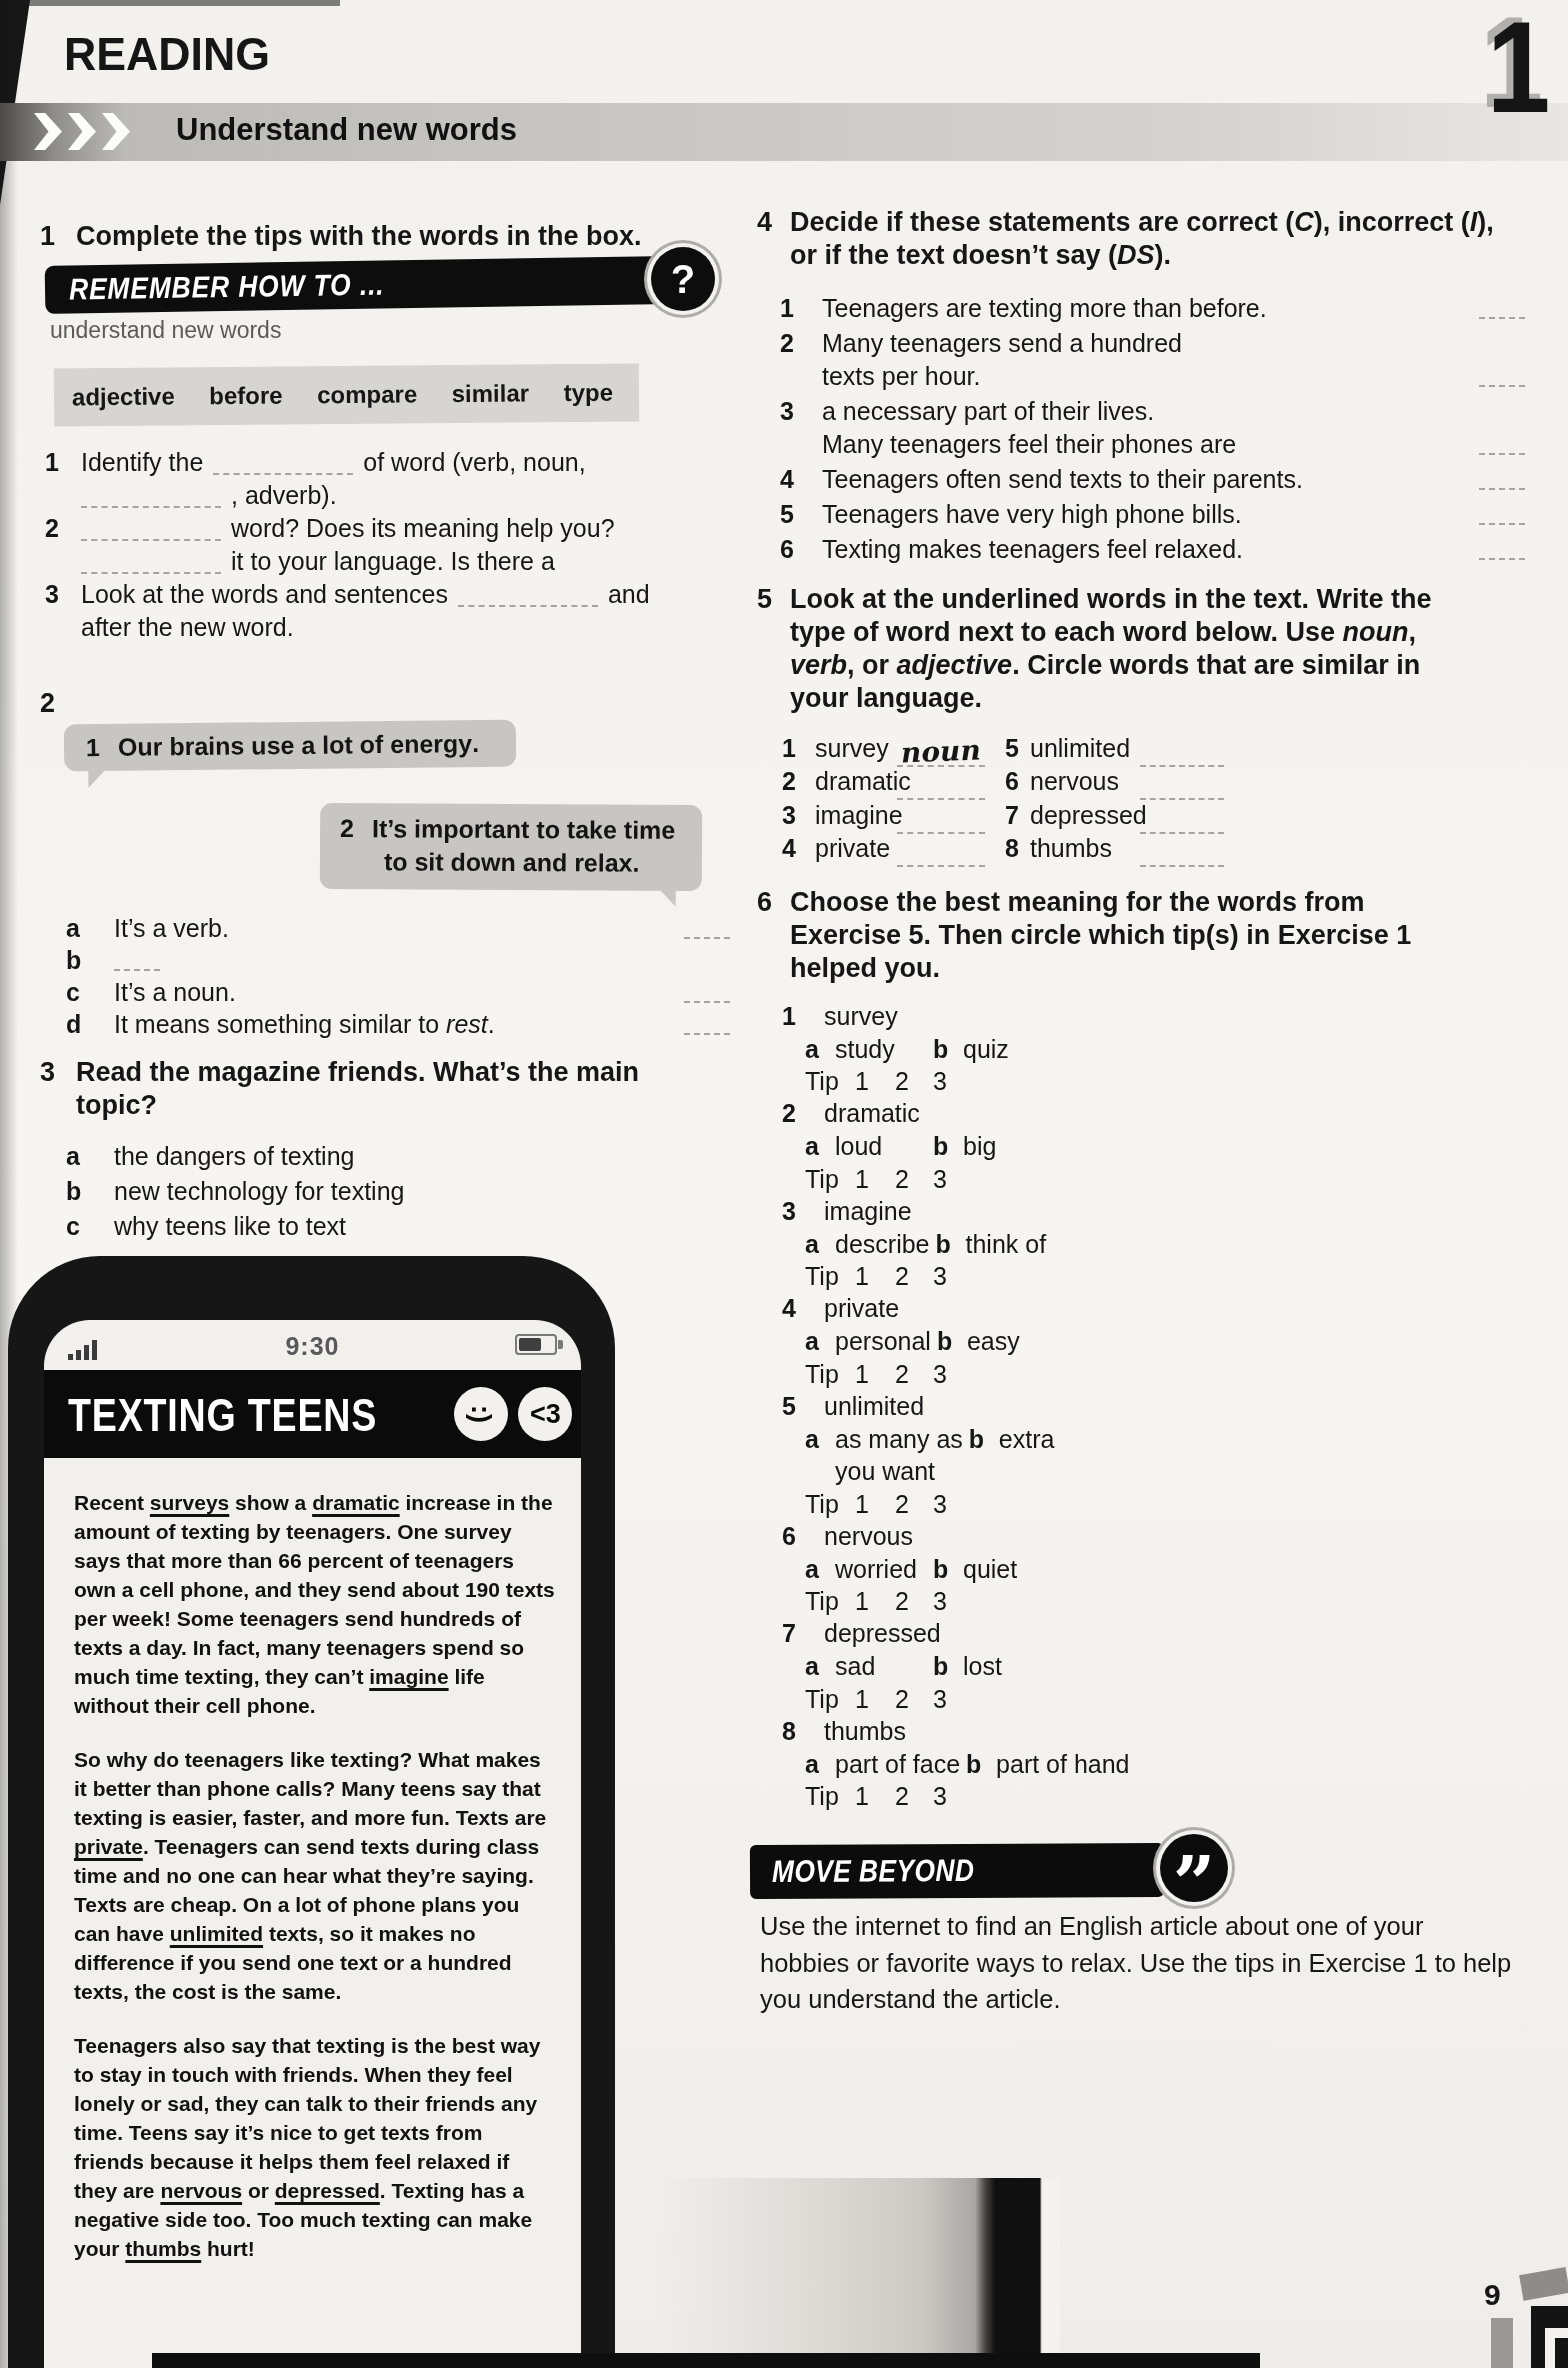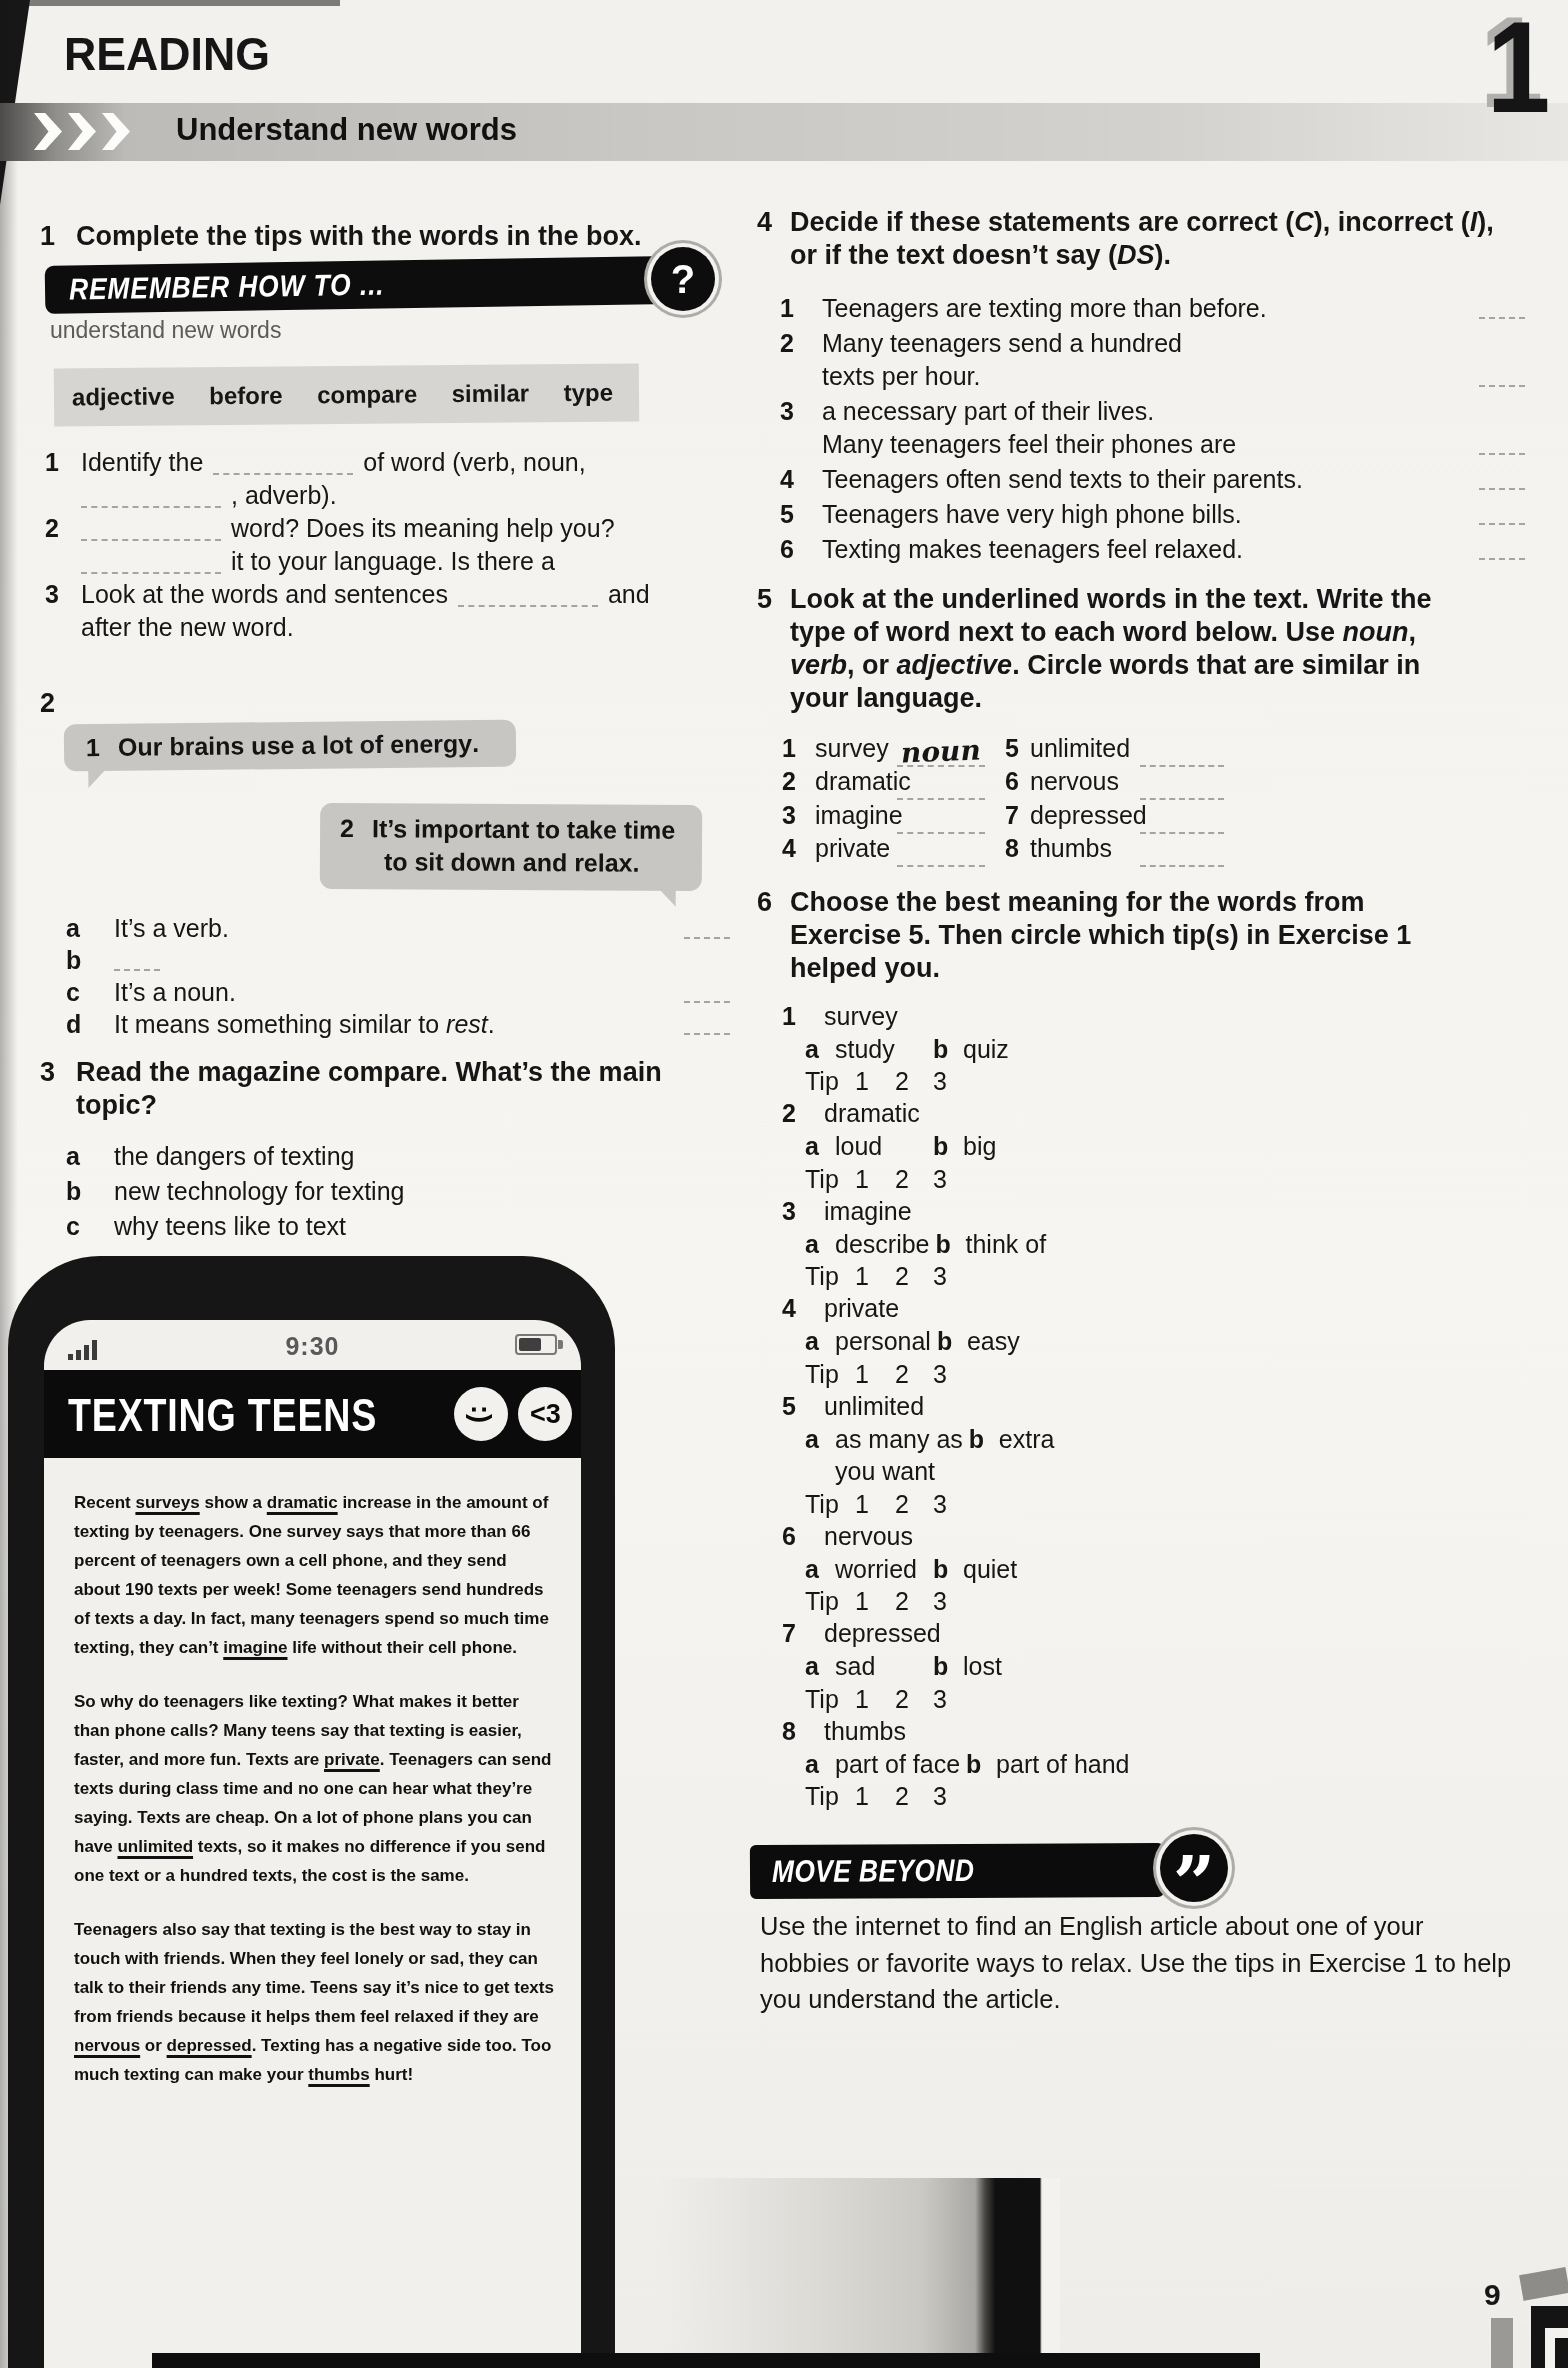--- a/index.html
+++ b/index.html
@@ -77,21 +77,21 @@
   .sb-s1{height:6px;} .sb-s2{height:10px;} .sb-s3{height:15px;} .sb-s4{height:20px;}
   .sb-batt{position:absolute;right:24px;top:14px;width:42px;height:21px;border:2px solid #787876;border-radius:4px;}
   .sb-batt::before{content:"";position:absolute;left:2px;top:2px;bottom:2px;width:22px;background:#3f3f3f;border-radius:2px;}
   .sb-batt::after{content:"";position:absolute;right:-8px;top:4px;width:5px;height:9px;background:#787876;border-radius:0 2px 2px 0;}
   .masthead{height:88px;background:#0b0b0b;display:flex;align-items:center;padding:0 24px;}
   .mh-title{color:#fff;font-size:47px;font-weight:700;letter-spacing:1px;transform:scaleX(.8);transform-origin:left center;white-space:nowrap;}
   .badges{display:flex;gap:10px;margin-left:auto;margin-right:148px;}
   .badge{width:54px;height:54px;border-radius:50%;background:#f2f1ee;color:#0b0b0b;flex:none;
     display:flex;align-items:center;justify-content:center;font-size:27px;font-weight:700;}
   .badge.rot{transform:rotate(90deg);}
-  .article{padding:30px 26px 0 30px;font-size:17px;line-height:29px;font-weight:700;color:#111;}
+  .article{padding:30px 26px 0 30px;font-size:21px;line-height:29px;font-weight:700;color:#111;}
   .article p{margin-bottom:25px;}
   .article .u{text-decoration:underline;text-decoration-thickness:2.5px;text-underline-offset:4px;}
   
   .rx-head{position:absolute;display:flex;font-size:27px;font-weight:700;line-height:33px;}
   .rx-head .n{width:33px;flex:none;}
   .x4head{left:757px;top:206px;width:760px;}
   .x4items{position:absolute;left:780px;top:292px;width:745px;font-size:25px;line-height:33px;}
   .x4item{display:flex;margin-bottom:2px;}
   .x4item .n{width:42px;flex:none;font-weight:700;}
   .x4item .tx{width:600px;}
@@ -226,21 +226,21 @@
       <span class="lab">d</span>
       <span class="itext"><span>It means something similar to </span><span class="it">rest</span><span>.</span></span>
       <span class="bl">
           <span class="blank w46"></span>
         </span>
     </div>
   </div>
 
   <div class="lx-head" style="left:40px;top:1056px;width:640px;">
     <span class="n">3</span>
-    <span style="width:600px;">Read the magazine compare. What’s the main topic?</span>
+    <span style="width:600px;">Read the magazine friends. What’s the main topic?</span>
   </div>
   <div class="x3opts">
     <div class="row">
         <span class="lab">a</span>
         <span>the dangers of texting</span>
       </div>
     <div class="row">
         <span class="lab">b</span>
         <span>new technology for texting</span>
       </div>

